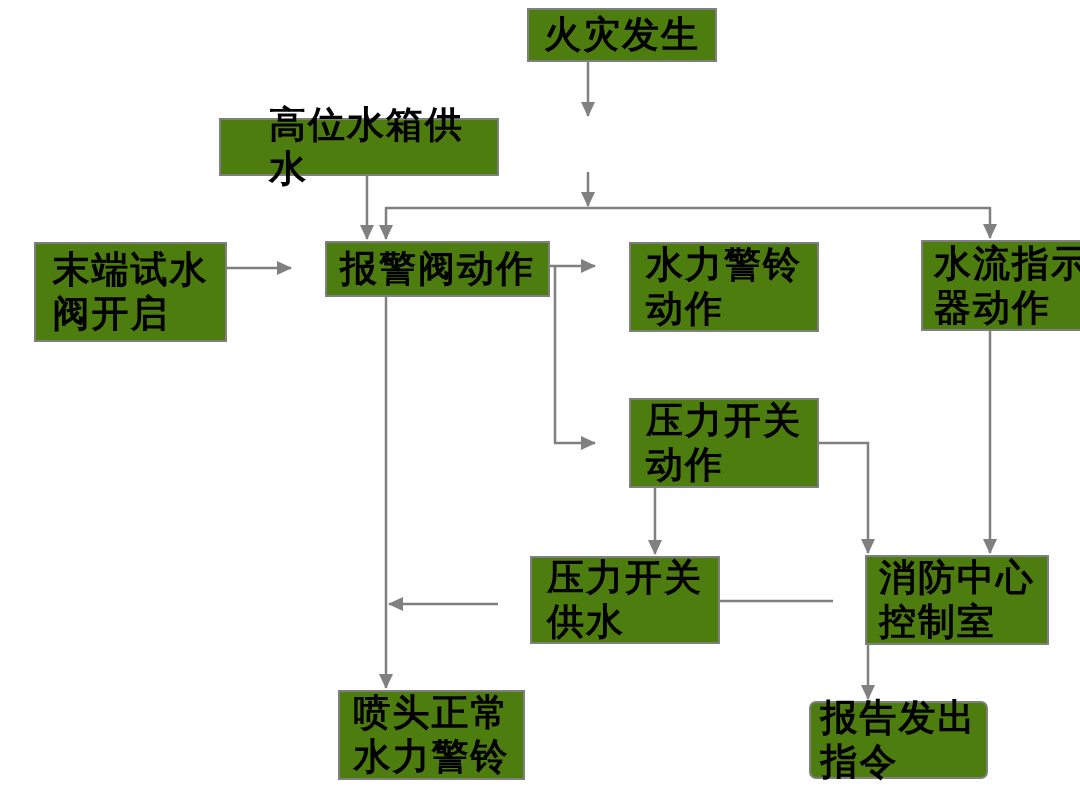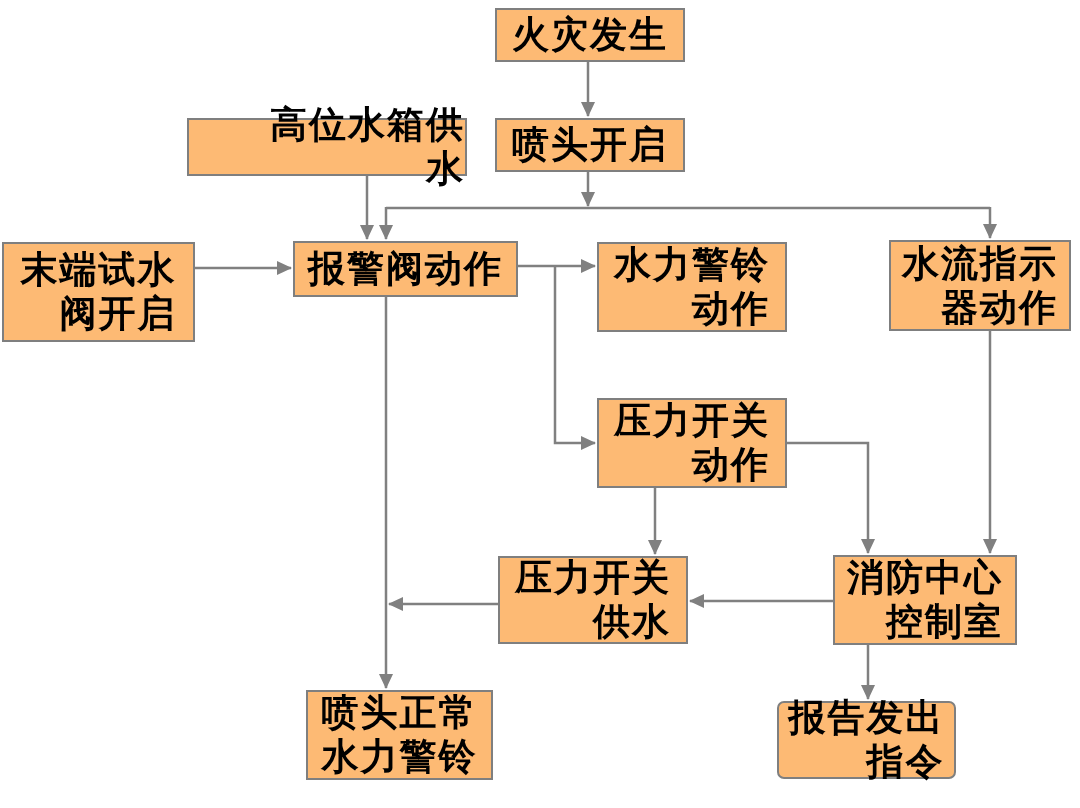--- a/index.html
+++ b/index.html
@@ -18,32 +18,33 @@
   .connector-layer {
     position: absolute;
     left: 0;
     top: 0;
     width: 1080px;
     height: 808px;
   }
   .node {
     position: absolute;
     box-sizing: border-box;
-    background: #fdba74;
+    background: #4d7c0f;
     border: 2px solid #7f7f7f;
     display: flex;
     align-items: center;
     justify-content: center;
-    text-align: right;
+    text-align: left;
     color: #000000;
     font-size: 37px;
     font-weight: 600;
     line-height: 1.18;
     white-space: pre-line;
     letter-spacing: 2px;
+    margin-left: 32px;
   }
   
   #n-fire-occurs          { left: 495px; top: 8px;   width: 190px; height: 54px;  }
   #n-sprinkler-opens      { left: 495px; top: 118px; width: 190px; height: 54px;  }
   #n-high-tank-supply     { left: 187px; top: 118px; width: 280px; height: 58px; padding-left: 48px;  }
   #n-end-test-valve       { left: 2px;   top: 242px; width: 193px; height: 100px; }
   #n-alarm-valve          { left: 293px; top: 241px; width: 225px; height: 56px;  }
   #n-hydraulic-bell       { left: 597px; top: 242px; width: 190px; height: 90px;  }
   #n-flow-indicator       { left: 889px; top: 240px; width: 182px; height: 91px;  }
   #n-pressure-switch      { left: 597px; top: 398px; width: 190px; height: 90px;  }
@@ -98,23 +99,20 @@
     <line class="edge" x1="498" y1="604" x2="389" y2="604" marker-end="url(#arrow)"></line>
 
     <line class="edge" x1="386" y1="297" x2="386" y2="688" marker-end="url(#arrow)"></line>
 
     <line class="edge" x1="868" y1="645" x2="868" y2="699" marker-end="url(#arrow)"></line>
   </svg>
 
   <div class="node" id="n-fire-occurs">
     <span>火灾发生</span>
   </div>
-  <div class="node" id="n-sprinkler-opens">
-    <span>喷头开启</span>
-  </div>
   <div class="node" id="n-high-tank-supply">
     <span>高位水箱供水</span>
   </div>
   <div class="node" id="n-end-test-valve">
     <span>末端试水
 阀开启</span>
   </div>
   <div class="node" id="n-alarm-valve">
     <span>报警阀动作</span>
   </div>

